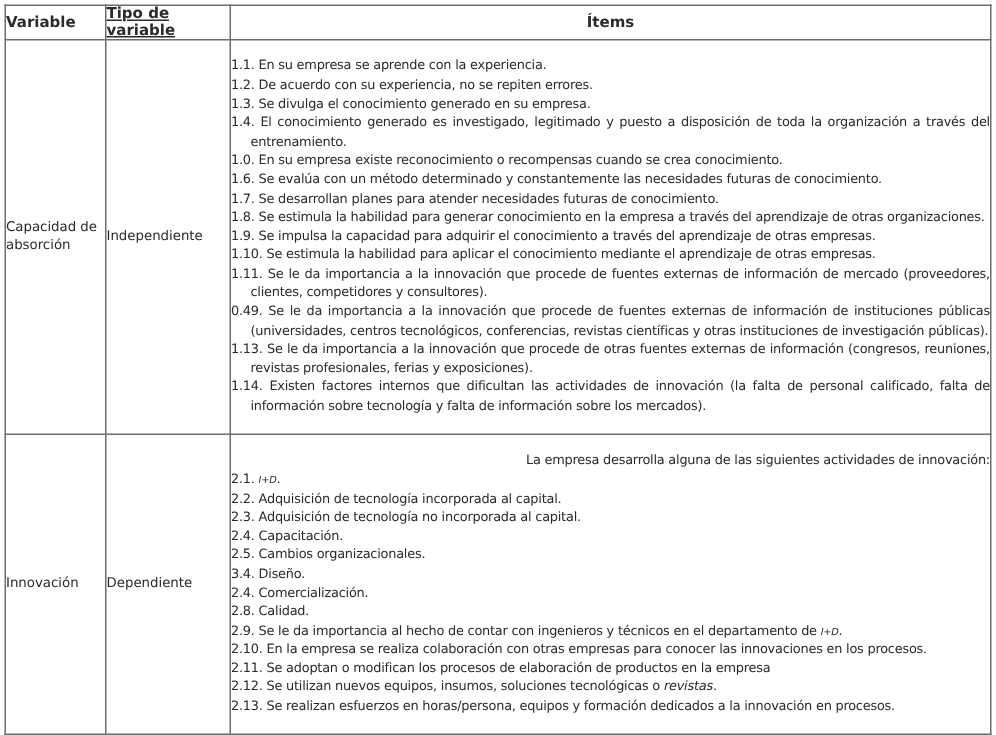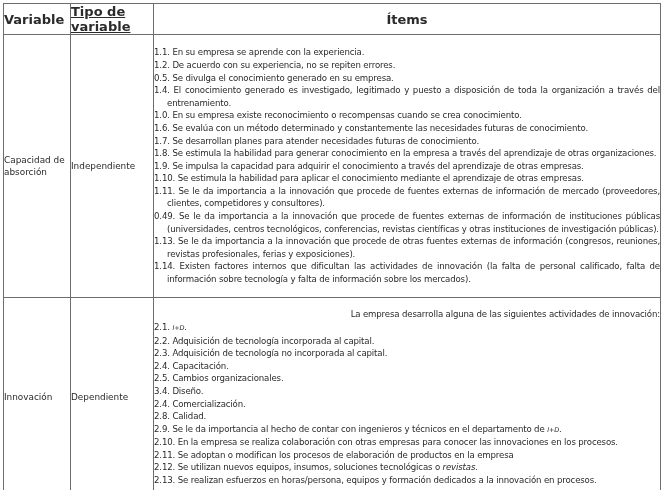--- a/index.html
+++ b/index.html
@@ -1,19 +1,19 @@
 <!DOCTYPE html>
 <html><head>
 <meta charset="utf-8">
 <style>
   html, body { margin:0; padding:0; background:#ffffff; }
   body { width:664px; height:490px; overflow:hidden; font-family:"DejaVu Sans", sans-serif; color:#2a2a2a; }
   table.vt { position:absolute; left:3px; top:3px; border-collapse:collapse; width:658px; table-layout:fixed; }
   table.vt td, table.vt th { border:1px solid #6d6d6d; padding:0; vertical-align:middle; }
-  th { font-weight:bold; font-size:13px; height:20px; text-align:center; color:#2b2b2b; }
+  th { font-weight:bold; font-size:10px; height:20px; text-align:center; color:#2b2b2b; }
   th.c1 { text-align:left; padding-left:5px; }
   th.c2 { text-align:left; padding-left:5px;text-decoration:underline; }
   col.c1 { width:67px; } col.c2 { width:83px; }
   td.lab { font-size:8.9px; padding-left:5px; line-height:12.5px; }
   td.items { padding:3px 6px 4px 6px; }
   .row1 td { height:262px; }
   .row2 td { height:199px; }
   ul.it { list-style:none; margin:0; padding:0; }
   ul.it li { font-size:8.6px; line-height:12.6px; text-align:justify; padding-left:13px; text-indent:-13px; letter-spacing:-0.15px; }
   .intro { font-size:8.6px; line-height:12.6px; letter-spacing:-0.15px;text-align:right; }
@@ -37,21 +37,21 @@
     </tr>
   </thead>
   <tbody>
     <tr class="row1">
       <td class="lab">Capacidad de absorción</td>
       <td class="lab">Independiente</td>
       <td class="items">
         <ul class="it">
             <li>1.1. En su empresa se aprende con la experiencia.</li>
             <li>1.2. De acuerdo con su experiencia, no se repiten errores.</li>
-            <li>0.5. Se divulga el conocimiento generado en su empresa.</li>
+            <li>1.3. Se divulga el conocimiento generado en su empresa.</li>
             <li>1.4. El conocimiento generado es investigado, legitimado y puesto a disposición de toda la organización a través del entrenamiento.</li>
             <li>1.0. En su empresa existe reconocimiento o recompensas cuando se crea conocimiento.</li>
             <li>1.6. Se evalúa con un método determinado y constantemente las necesidades futuras de conocimiento.</li>
             <li>1.7. Se desarrollan planes para atender necesidades futuras de conocimiento.</li>
             <li>1.8. Se estimula la habilidad para generar conocimiento en la empresa a través del aprendizaje de otras organizaciones.</li>
             <li>1.9. Se impulsa la capacidad para adquirir el conocimiento a través del aprendizaje de otras empresas.</li>
             <li>1.10. Se estimula la habilidad para aplicar el conocimiento mediante el aprendizaje de otras empresas.</li>
             <li>1.11. Se le da importancia a la innovación que procede de fuentes externas de información de mercado (proveedores, clientes, competidores y consultores).</li>
             <li>0.49. Se le da importancia a la innovación que procede de fuentes externas de información de instituciones públicas (universidades, centros tecnológicos, conferencias, revistas científicas y otras instituciones de investigación públicas).</li>
             <li>1.13. Se le da importancia a la innovación que procede de otras fuentes externas de información (congresos, reuniones, revistas profesionales, ferias y exposiciones).</li>

